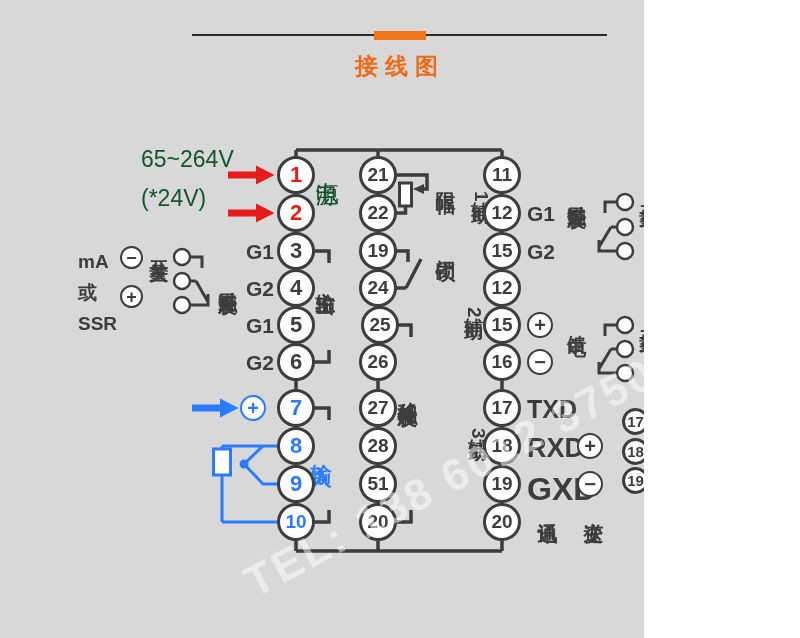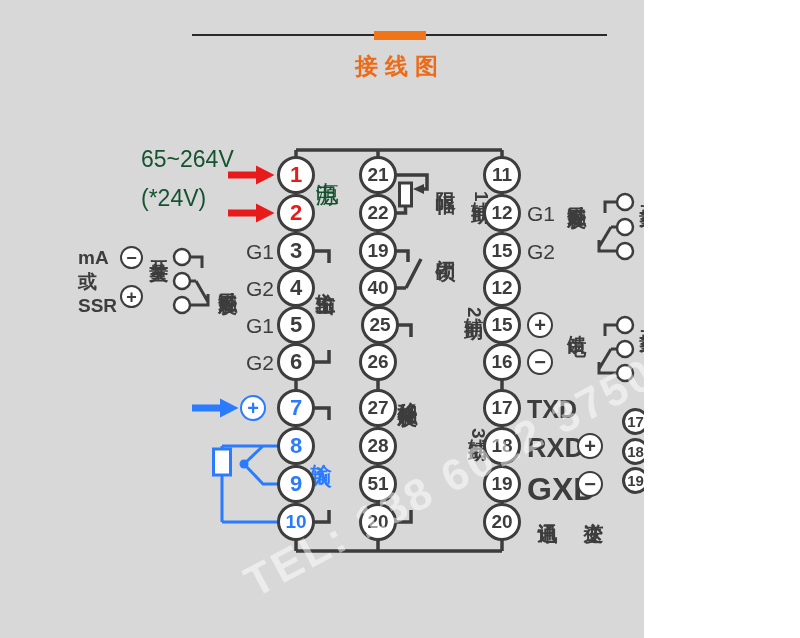--- a/index.html
+++ b/index.html
@@ -34,21 +34,21 @@
       font-weight:700; z-index:3; line-height:1;}
   .pm.s23{width:23px;height:23px;font-size:18px;}
   .pm.s26{width:26px;height:26px;font-size:20px;}
   .pm.blue{border-color:#2b7bff; color:#2b7bff;}
   
   .lbl{position:absolute; white-space:pre-line; line-height:1.15;}
   .vt{writing-mode:vertical-rl; text-orientation:mixed; letter-spacing:2px;}
   .red-t{color:#14532d; font-weight:400;}
   .blue-t{color:#2b7bff; font-weight:700;}
   .w600{font-weight:600;}
-  .w700{font-weight:400;}
+  .w700{font-weight:700;}
   .watermark{
     position:absolute; left:248px; top:560px;
     transform:rotate(-28deg); transform-origin:left center;
     font-size:44px; font-weight:700; letter-spacing:3px;
     color:rgba(255,255,255,0.5); white-space:nowrap; z-index:5; pointer-events:none;
   }
   svg.wires{position:absolute; left:0; top:0; z-index:1;}
 </style>
 </head>
 <body>
@@ -147,21 +147,21 @@
   <div class="term two" style="left:359px;top:156px">
       <span>21</span>
     </div>
   <div class="term two" style="left:359px;top:194px">
       <span>22</span>
     </div>
   <div class="term two" style="left:359px;top:232px">
       <span>19</span>
     </div>
   <div class="term two" style="left:359px;top:269px">
-      <span>40</span>
+      <span>24</span>
     </div>
   <div class="term two" style="left:361px;top:306px">
       <span>25</span>
     </div>
   <div class="term two" style="left:359px;top:343px">
       <span>26</span>
     </div>
   <div class="term two" style="left:359px;top:389px">
       <span>27</span>
     </div>
@@ -235,21 +235,21 @@
       <span>+</span>
     </div>
   <div class="pm s26" style="left:577px;top:471px">
       <span>−</span>
     </div>
 
   <div class="lbl abs red-t" style="left:141px;top:146px;font-size:23px">65~264V</div>
   <div class="lbl abs red-t" style="left:141px;top:185px;font-size:23px">(*24V)</div>
   <div class="lbl abs vt red-t" style="left:314px;top:164px;font-size:23px">电源</div>
 
-  <div class="lbl abs w600" style="left:78px;top:246px;font-size:19px;line-height:24px">mA
+  <div class="lbl abs w600" style="left:78px;top:246px;font-size:19px;line-height:31px">mA
 或
 SSR</div>
   <div class="lbl abs vt w600" style="left:148px;top:245px;font-size:19px">开关量</div>
   <div class="lbl abs vt w600" style="left:217px;top:276px;font-size:19px">过零触发</div>
 
   <div class="lbl abs w700" style="left:240px;top:240px;width:34px;text-align:right;font-size:21px">G1</div>
   <div class="lbl abs w700" style="left:240px;top:277px;width:34px;text-align:right;font-size:21px">G2</div>
   <div class="lbl abs w700" style="left:240px;top:314px;width:34px;text-align:right;font-size:21px">G1</div>
   <div class="lbl abs w700" style="left:240px;top:351px;width:34px;text-align:right;font-size:21px">G2</div>
   <div class="lbl abs vt w600" style="left:314px;top:276px;font-size:20px">主输出</div>

